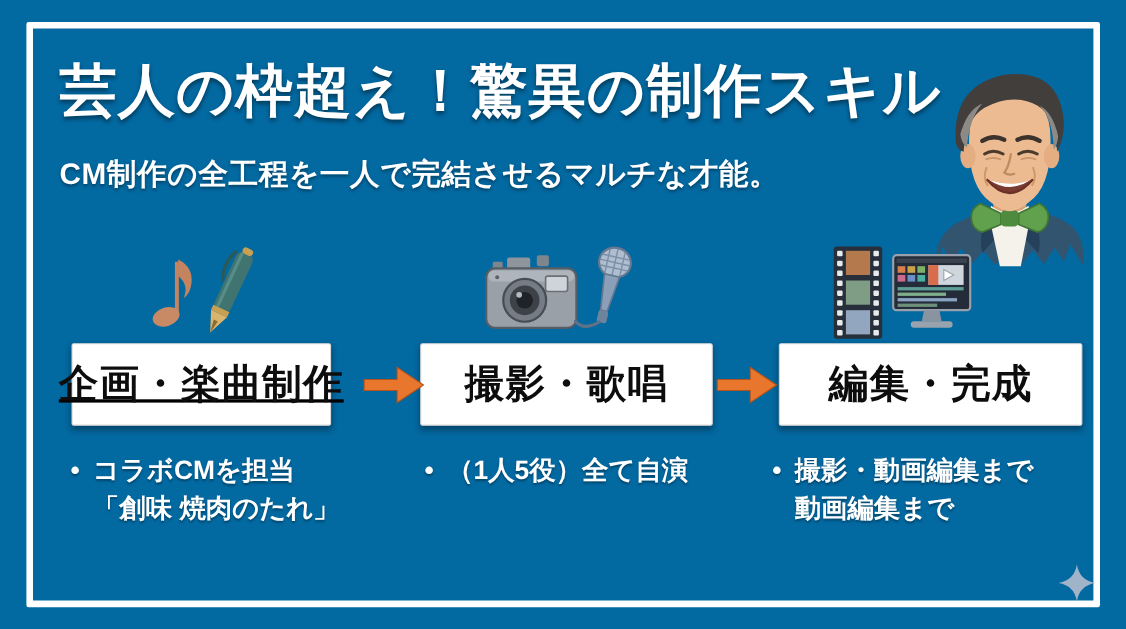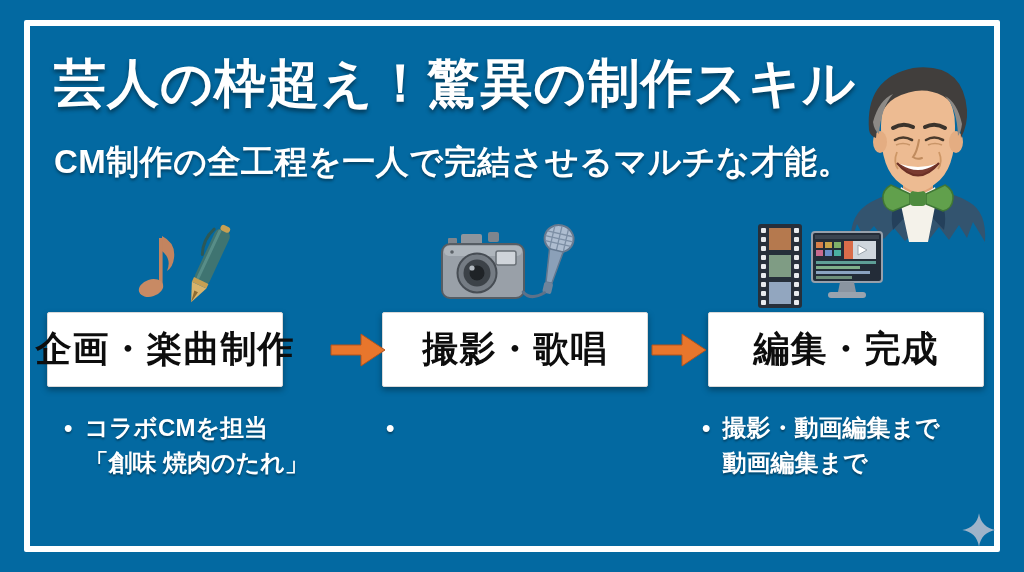--- a/index.html
+++ b/index.html
@@ -19,21 +19,21 @@
     pointer-events: none;
   }
   .title {
     position: absolute; left: 54px; top: 52px; width: 800px;
     font-size: 52px; font-weight: 900; color: #FFFFFF;
     letter-spacing: 1px; line-height: 1.2; white-space: nowrap;
     text-shadow: 0 3px 4px rgba(0,0,0,0.45);
   }
   .subtitle {
     position: absolute; left: 54px; top: 140px; width: 820px;
-    font-size: 33px; font-weight: 800; color: #FFFFFF;
+    font-size: 27px; font-weight: 800; color: #FFFFFF;
     letter-spacing: 0.5px; white-space: nowrap;
     text-shadow: 0 2px 3px rgba(0,0,0,0.4);
   }
   .portrait {
     position: absolute; left: 833px; top: 44px;
     width: 170px; height: 200px;
   }
   .icon-group { position: absolute; }
   .icon-1 { left: 136px; top: 224px; width: 102px; height: 84px; }
   .icon-2 { left: 436px; top: 221px; width: 148px; height: 88px; }
@@ -41,21 +41,21 @@
   .step-box {
     position: absolute; top: 312px; height: 75px;
     background: #FFFFFF; border: 1px solid #d9d9d9; border-radius: 2px;
     display: flex; align-items: center; justify-content: center;
     box-shadow: 0 3px 6px rgba(0,0,0,0.35);
   }
   .step-box .label {
     font-size: 36px; font-weight: 900; color: #0d0d0d; letter-spacing: 1px;
     white-space: nowrap;
   }
-  .box-1 { left: 47px;  width: 236px; }
+  .box-1 { left: 65px;  width: 236px; text-decoration: underline; }
   .box-2 { left: 382px; width: 266px; }
   .box-3 { left: 708px; width: 276px; }
   .flow-arrow { position: absolute; top: 330px; width: 56px; height: 40px; }
   .arrow-1 { left: 330px; }
   .arrow-2 { left: 651px; }
   .bullet {
     position: absolute; top: 410px;
     display: flex; color: #FFFFFF;
     font-size: 24px; font-weight: 700; line-height: 35px;
     text-shadow: 0 2px 2px rgba(0,0,0,0.35);
@@ -235,20 +235,21 @@
   <div class="bullet bullet-1">
     <span class="marker">•</span>
     <span class="lines">
       <div>コラボCMを担当</div>
       <div>「創味 焼肉のたれ」</div>
     </span>
   </div>
   <div class="bullet bullet-2">
     <span class="marker">•</span>
     <span class="lines">
+      <div>（1人5役）全て自演</div>
     </span>
   </div>
   <div class="bullet bullet-3">
     <span class="marker">•</span>
     <span class="lines">
       <div>撮影・動画編集まで</div>
       <div>動画編集まで</div>
     </span>
   </div>
 

